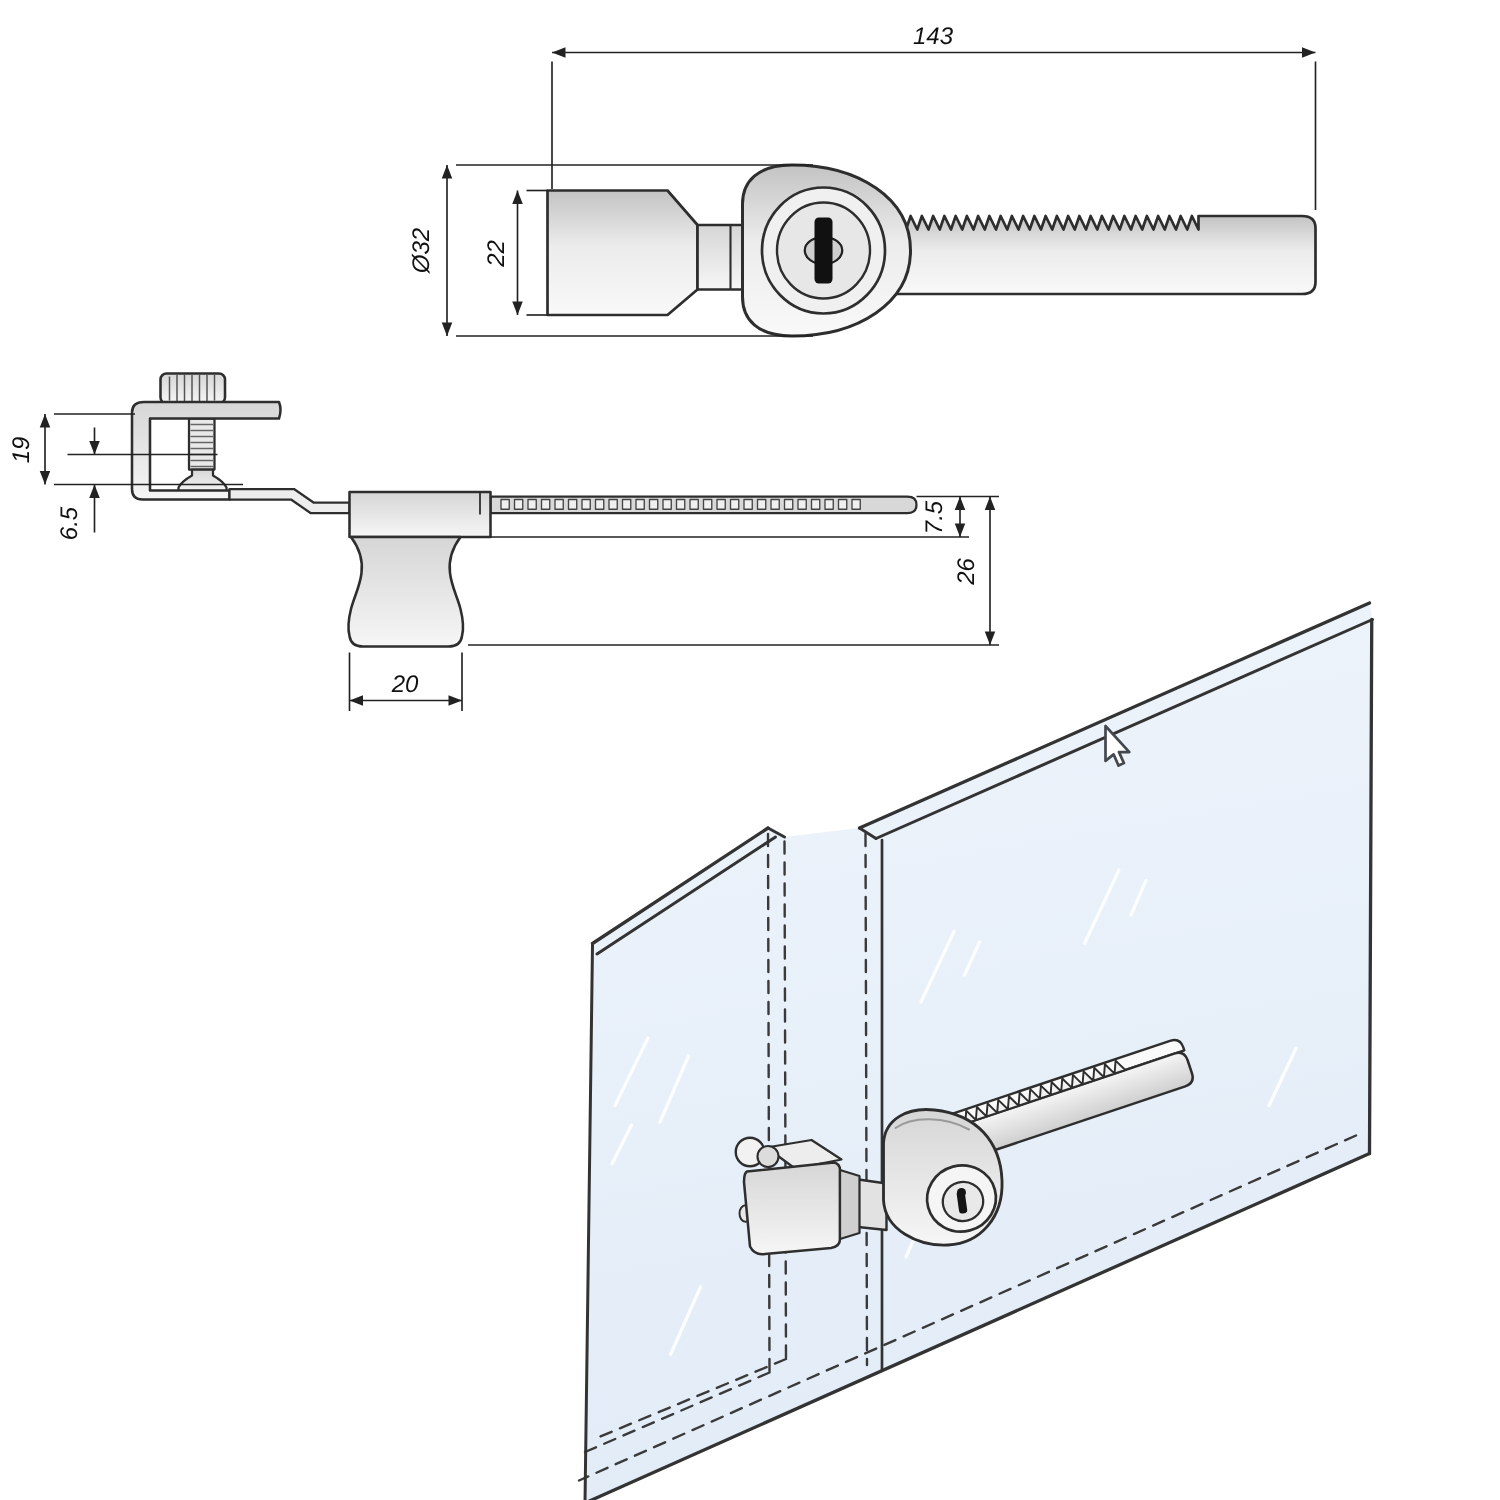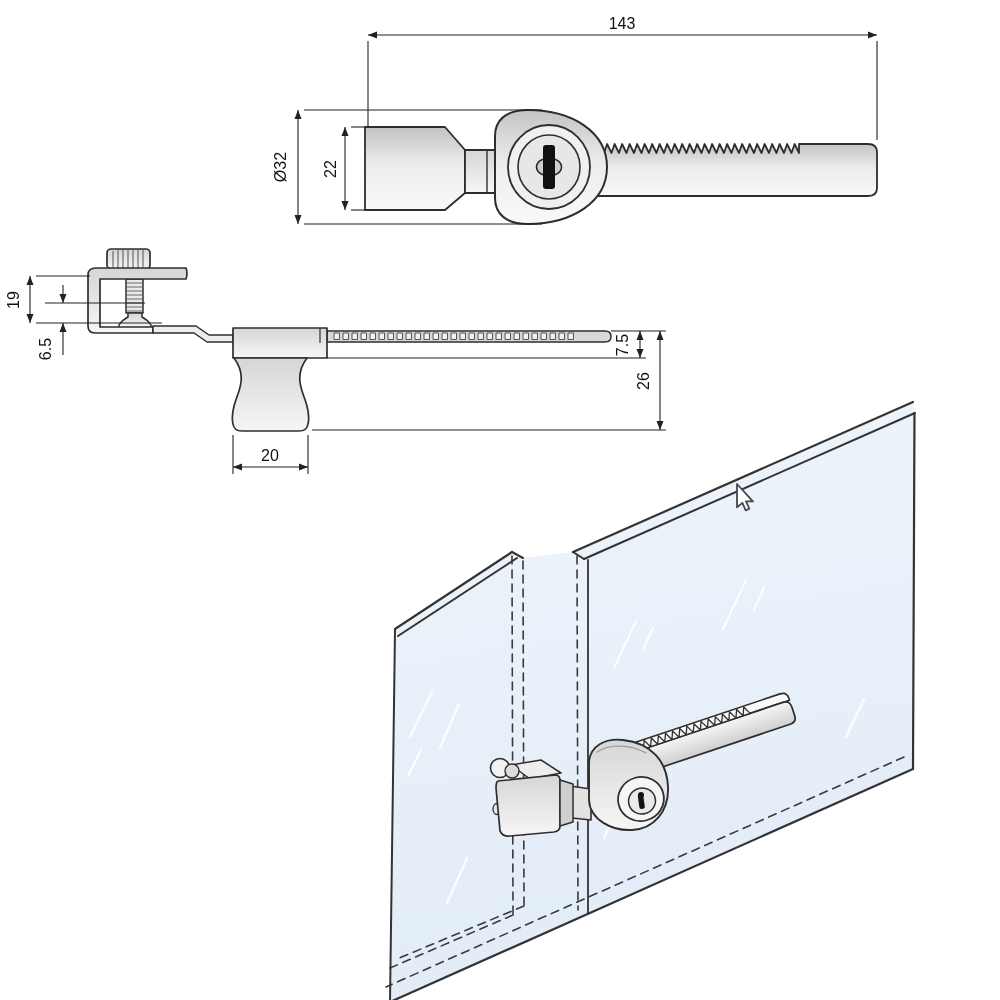--- a/index.html
+++ b/index.html
@@ -1,17 +1,17 @@
 <!DOCTYPE html>
 <html><head>
 <meta charset="utf-8">
 <style>
   html,body{margin:0;padding:0;background:#ffffff;}
   .stage{position:relative;width:1000px;height:1000px;background:#ffffff;overflow:hidden;
-         font-family:"Liberation Sans", sans-serif;}
+         font-family:"Liberation Sans", sans-serif;font-style:italic;}
   svg{display:block}
   text.dim{font-family:"Liberation Sans", sans-serif;font-size:16px;fill:#111;}
 </style>
 </head>
 <body>
 
 <div class="stage">
 <svg width="1000" height="1000" viewBox="0 0 1000 1000">
   <defs>
     <linearGradient id="gMetalV" x1="0" y1="0" x2="0" y2="1">

